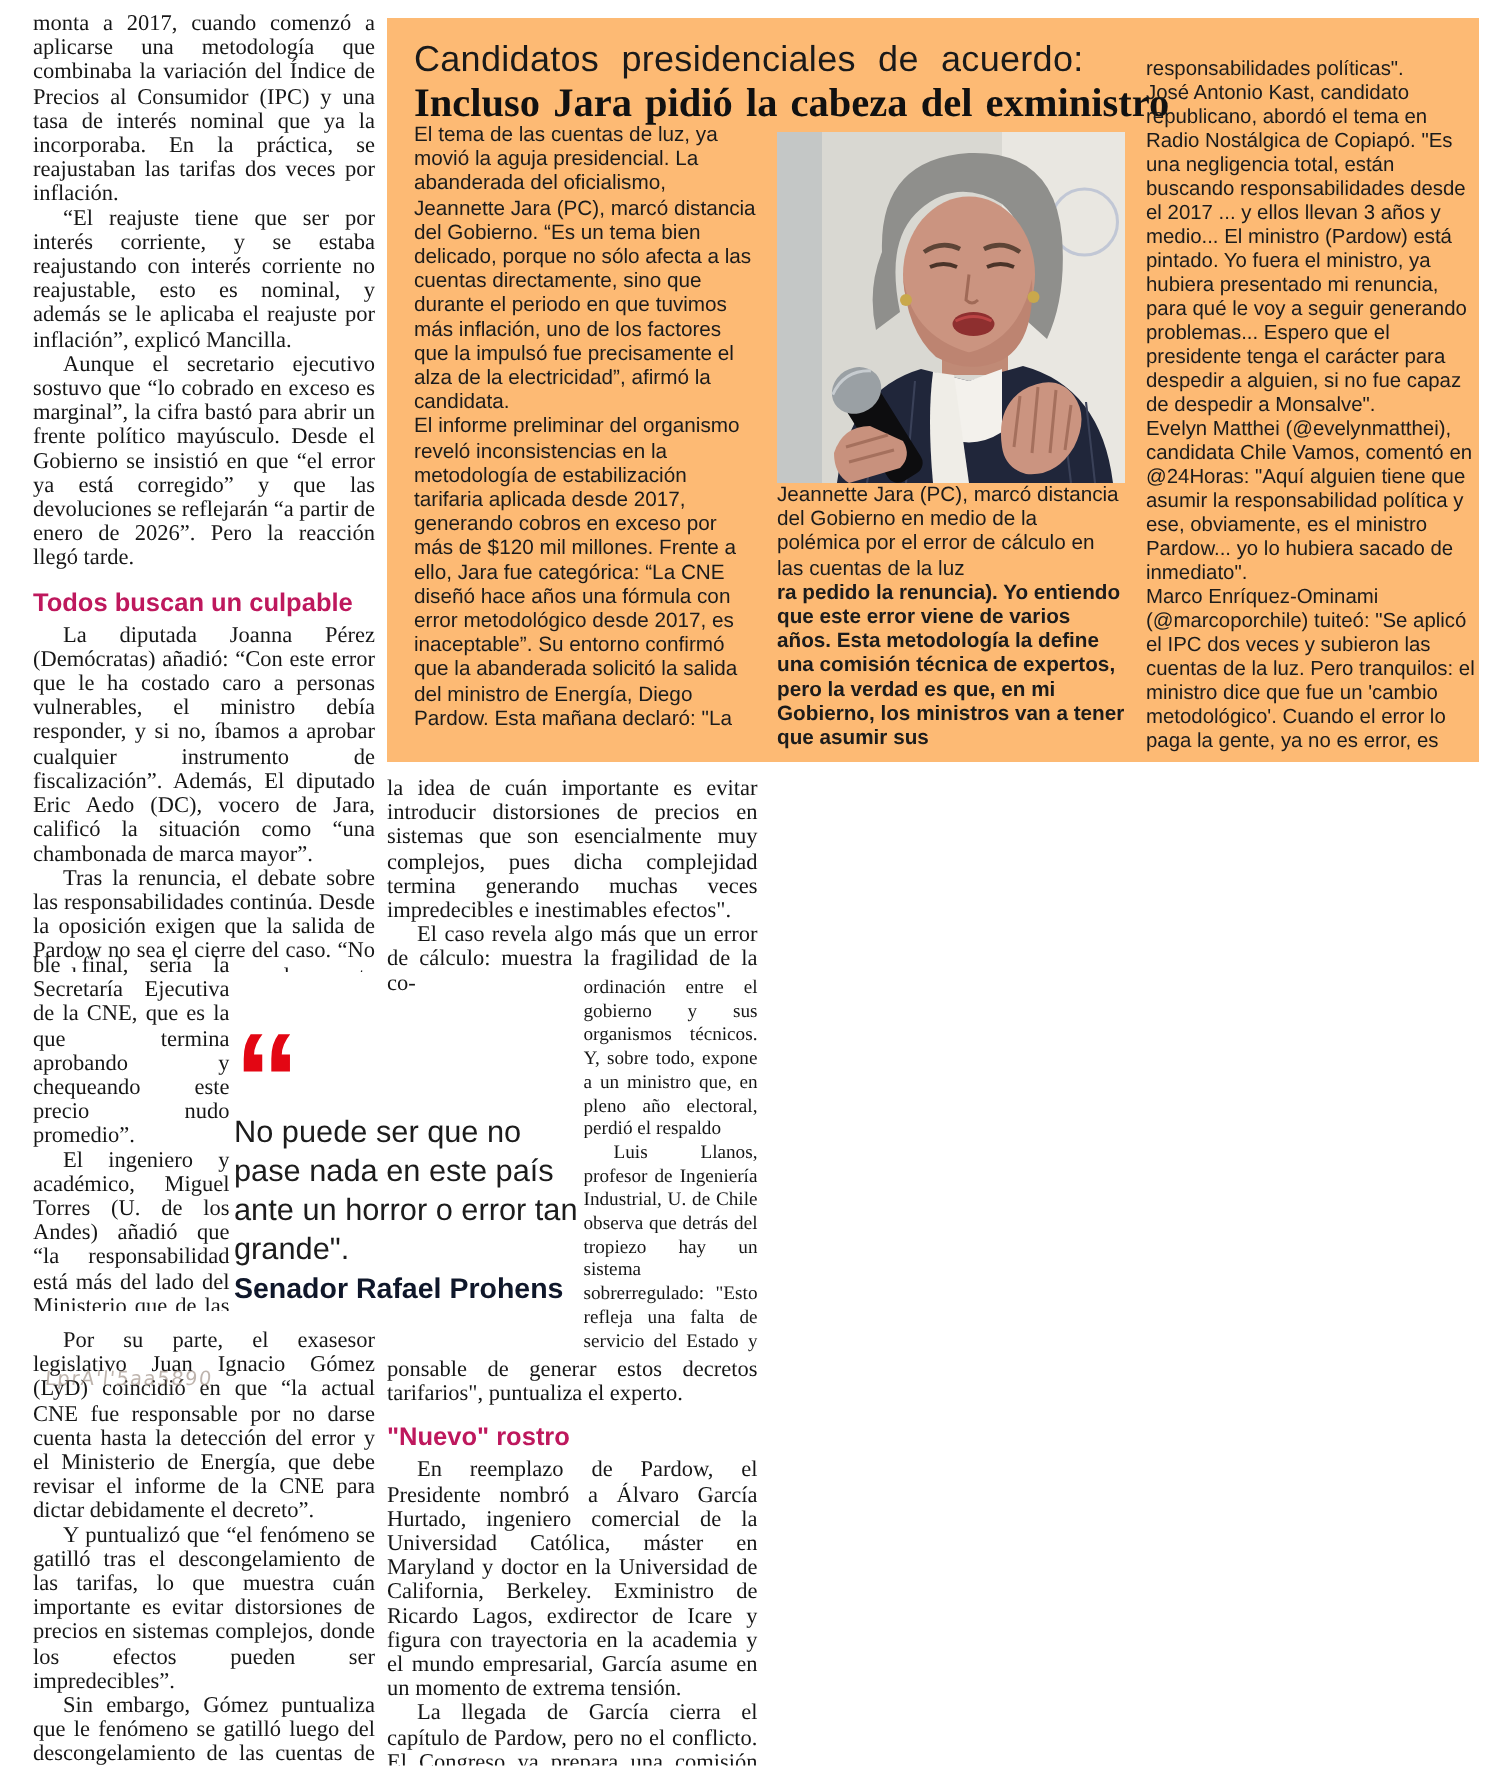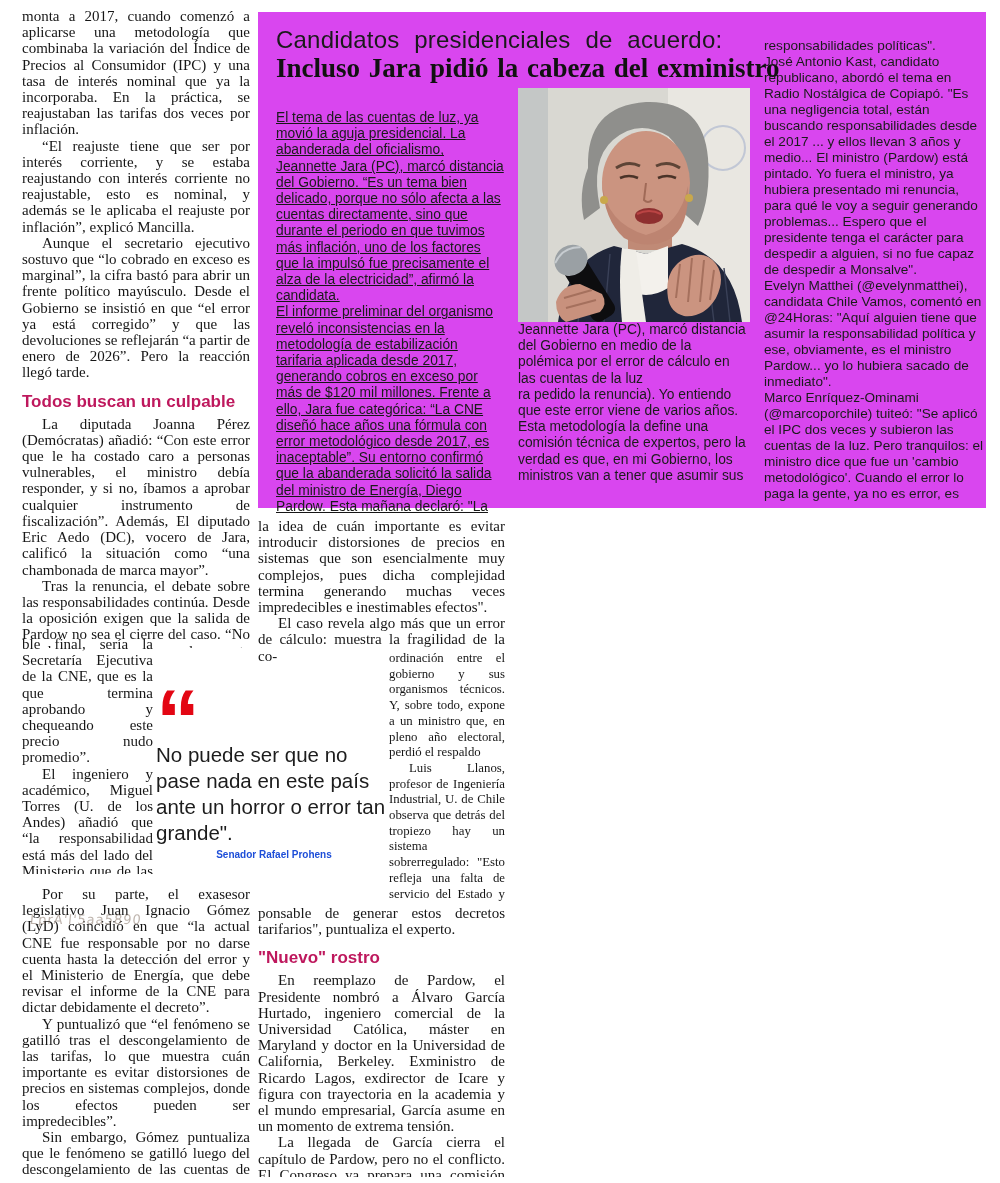--- a/index.html
+++ b/index.html
@@ -34,64 +34,64 @@
   #watermark{
     position:absolute;left:30px;top:912px;
     font-family:"DejaVu Sans",sans-serif;
     font-size:13px;color:rgba(125,105,92,.5);
     transform:skewX(-6deg);
     letter-spacing:1px;
   }
   
   #feature-box{
     position:absolute;left:258px;top:12px;width:728px;height:496px;
-    background:#d946ef;
+    background:#fdba74;
   }
   .fhead{position:absolute;left:18px;top:14px;width:700px;}
   .kicker{
     font-family:"Liberation Sans","DejaVu Sans",sans-serif;
     font-size:24px;line-height:27px;color:#1a1a1a;
     word-spacing:8px;letter-spacing:.2px;margin:0;
   }
   .headline{
     font-family:Liberation Serif, serif;
     font-weight:bold;font-size:27px;line-height:30px;color:#111;
     word-spacing:2px;margin:0;
   }
   .fs p{
     margin:0;
     font-family:"Liberation Sans","DejaVu Sans",sans-serif;
     font-size:13.8px;line-height:16.2px;
     color:#1b1b1b;text-align:left;
   }
-  .fcol1{position:absolute;left:18px;top:98px;width:230px;height:406px;overflow:hidden;text-decoration:underline;}
+  .fcol1{position:absolute;left:18px;top:70px;width:230px;height:406px;overflow:hidden;}
   .fcol2{position:absolute;left:260px;top:76px;width:232px;height:414px;overflow:hidden;}
   .fcol3{position:absolute;left:506px;top:26px;width:222px;height:466px;overflow:hidden;}
   .fcol3 p{font-size:13.6px;line-height:16px;}
   #photo{width:232px;height:234px;display:block;}
   .caption{
     margin-top:8px;
     font-family:"Liberation Sans","DejaVu Sans",sans-serif;
     font-size:13px;line-height:16px;color:#1d1d1d;
   }
-  .c2cont{margin-top:15px;}
+  .c2cont{margin-top:15px;font-weight:bold;}
   
   #pull-quote{
     position:absolute;left:156px;top:676px;width:236px;height:206px;
     background:#ffffff;
     font-family:"Liberation Sans","DejaVu Sans",sans-serif;
   }
   .q-mark{
     display:block;height:56px;overflow:visible;
     color:#e30613;font-weight:bold;
     font-size:88px;line-height:88px;
     letter-spacing:-4px;
   }
   .q-text{font-size:20.5px;line-height:26px;color:#1c1c1c;margin-top:10px;}
-  .q-attr{font-size:10px;font-weight:bold;color:#1d4ed8;margin-top:3px;text-align:center;}
+  .q-attr{font-size:19px;font-weight:bold;color:#0f172a;margin-top:3px;}
   
   #lower-a{position:absolute;left:258px;top:518px;width:247px;}
   #lower-wrap{position:absolute;left:389px;top:651px;width:116px;height:252px;overflow:hidden;}
   #lower-wrap p{font-size:12.8px;line-height:15.7px;}
   #lower-close{position:absolute;left:258px;top:905px;width:247px;height:272px;overflow:hidden;}
 </style>
 </head>
 <body>
 
 <div id="col-left" class="serif">

